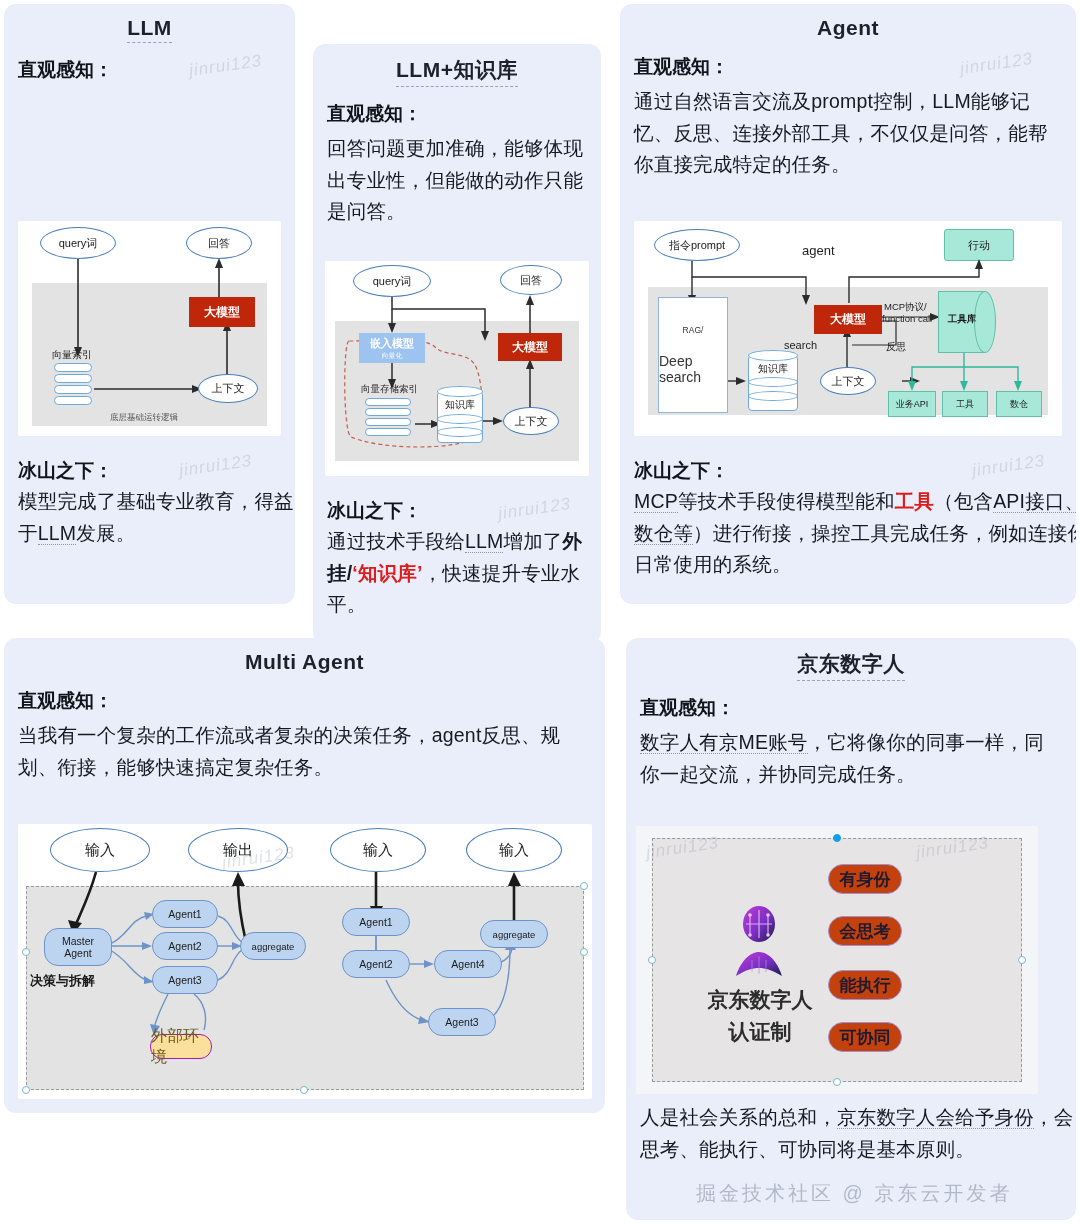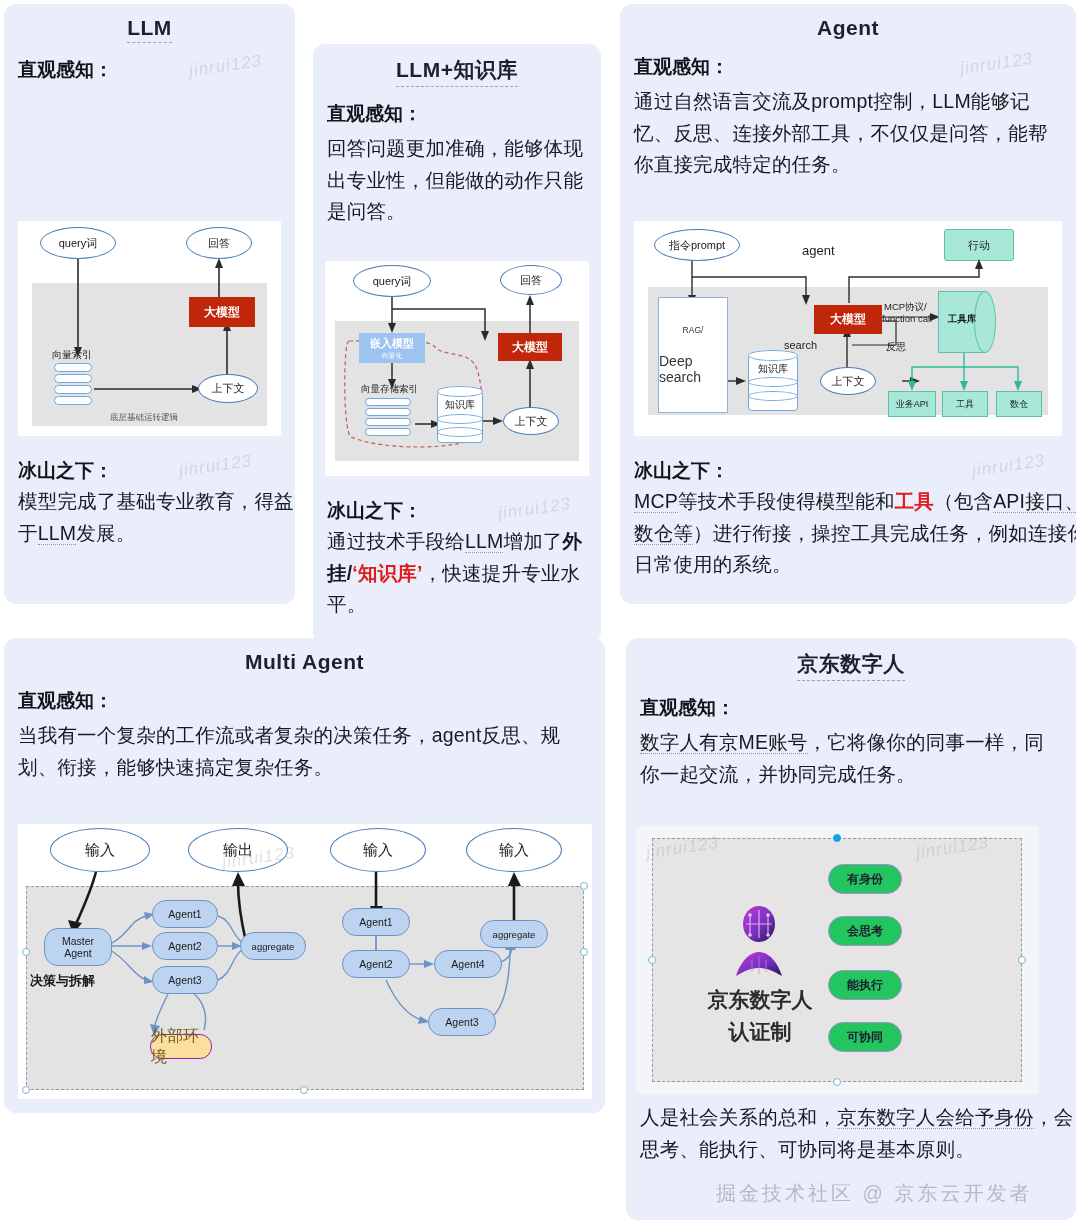--- a/index.html
+++ b/index.html
@@ -102,23 +102,23 @@
     border: 1px solid #6d93c8;
     border-radius: 14px;
     background: #bdd4f0;
     display: flex; align-items: center; justify-content: center;
     font-size: 10.5px; color: #1a1a1a; text-align: center;
   }
   .rrect-purple {
     position: absolute;
     border: 1.3px solid #a08fd4;
     border-radius: 16px;
-    background: #22c55e;
+    background: #c2410c;
     display: flex; align-items: center; justify-content: center;
-    font-size: 12px; color: #201a30; font-weight: bold; text-align: center;
+    font-size: 17px; color: #201a30; font-weight: bold; text-align: center;
   }
   .handle {
     position: absolute;
     width: 8px; height: 8px; border-radius: 50%;
     border: 1.3px solid #77b7c9; background: #fff;
   }
   .handle-blue { background: #12a0e8; border-color: #12a0e8; }
   .dashsel { position: absolute; border: 1px dashed #999; }
 
   .watermark {
@@ -494,15 +494,15 @@
     </div>
 
     <div class="body-text" style="position:absolute; left:0; top:464px; width:450px;">
       <span>人是社会关系的总和，</span><span class="dotted-ul">京东数字人会给予身份</span><span>，会思考、能执行、可协同将是基本原则。</span>
     </div>
 
     <div class="wm-small" style="left:290px; top:200px;">jinrui123</div>
     <div class="wm-small" style="left:20px; top:200px;">jinrui123</div>
   </div>
 
-  <div class="watermark" style="left:716px; top:1180px;">掘金技术社区 @ 京东云开发者</div>
+  <div class="watermark" style="left:696px; top:1180px;">掘金技术社区 @ 京东云开发者</div>
 
 </div>
 
 </body></html>

